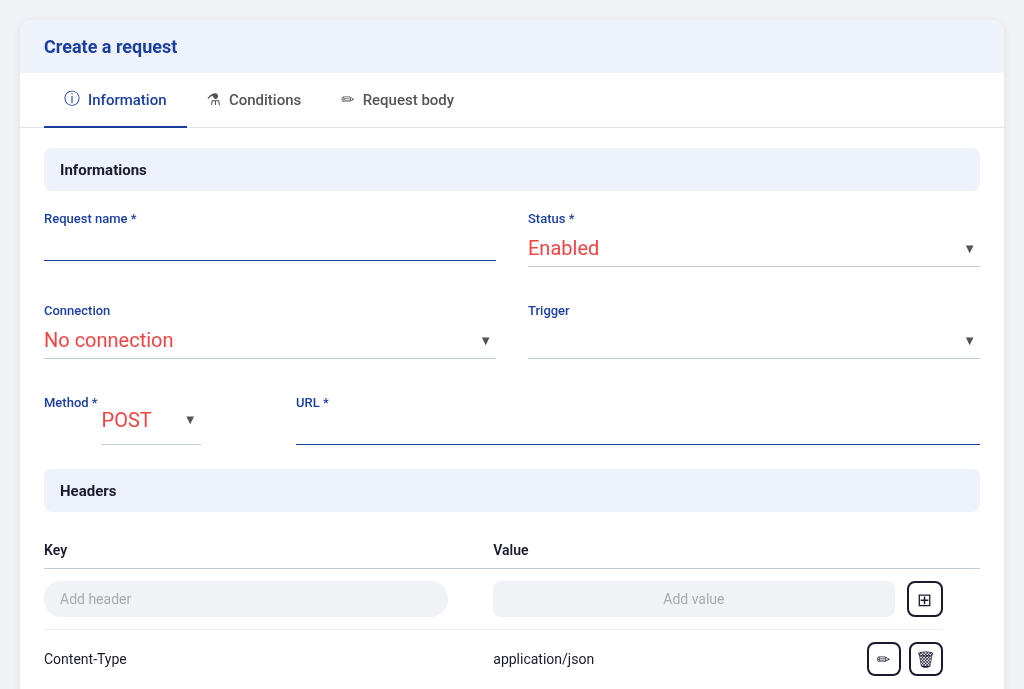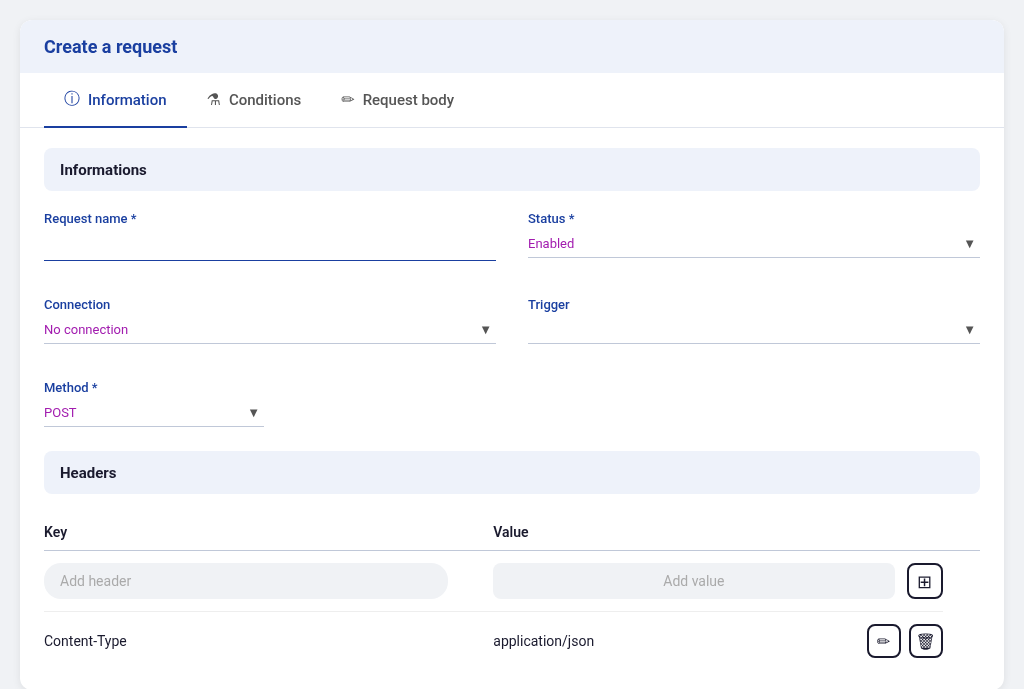--- a/index.html
+++ b/index.html
@@ -123,39 +123,39 @@
       position: relative;
       display: flex;
       align-items: center;
       border-bottom: 1.5px solid #c0c8d8;
     }
 
     .form-select {
       appearance: none;
       border: none;
       background: transparent;
-      font-size: 13px;
-      color: #a21caf;
+      font-size: 20px;
+      color: #ef4444;
       width: 100%;
       padding: 6px 28px 6px 0;
       cursor: pointer;
       outline: none;
     }
 
     .select-arrow {
       position: absolute;
       right: 4px;
       color: #555;
       font-size: 13px;
       pointer-events: none;
     }
 
     .method-group {
       display: flex;
-      flex-direction: column;
+      flex-direction: row;
       gap: 4px;
     }
 
     .form-row-three {
       display: grid;
       grid-template-columns: 220px 1fr;
       gap: 24px 32px;
       margin-bottom: 24px;
     }
 
@@ -349,20 +349,24 @@
         <div class="form-select-wrapper">
           <select class="form-select">
             <option>POST</option>
             <option>GET</option>
             <option>PUT</option>
             <option>DELETE</option>
             <option>PATCH</option>
           </select>
           <span class="select-arrow">▼</span>
         </div>
+      </div>
+      <div class="form-group">
+        <label class="form-label">URL *</label>
+        <input class="form-input" type="text" value="" style="">
       </div>
     </div>
 
     <div class="headers-section">
       <div class="section-header">
         <span class="section-title">Headers</span>
       </div>
 
       <table class="headers-table">
         <thead>

